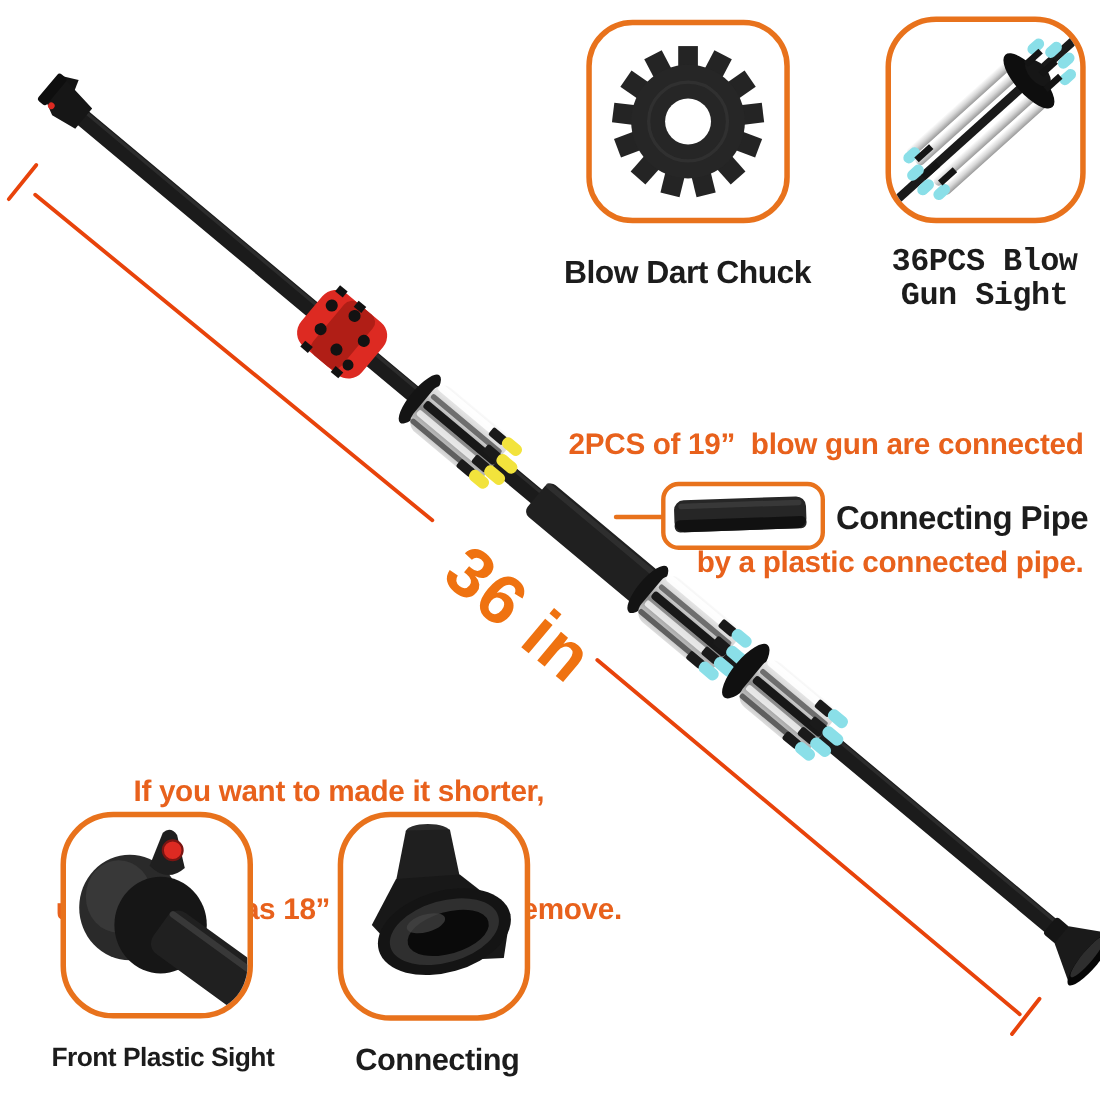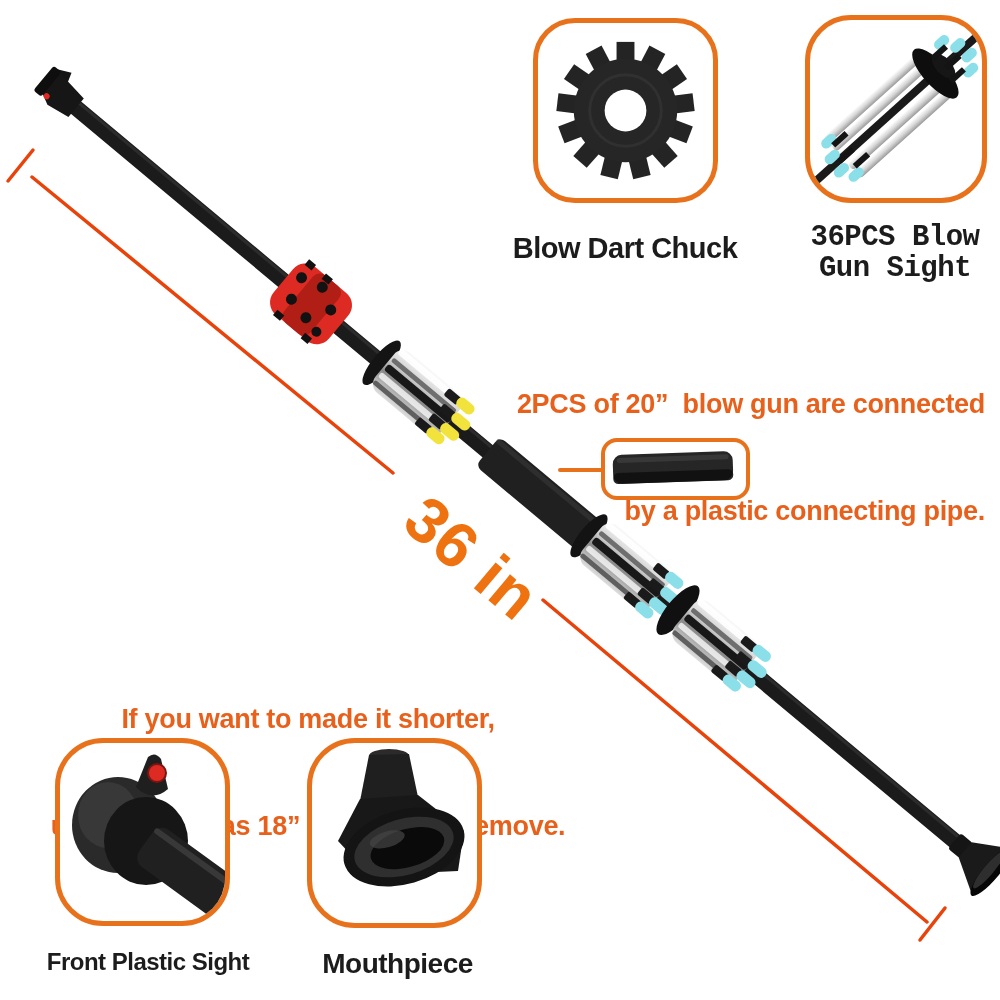--- a/index.html
+++ b/index.html
@@ -223,33 +223,34 @@
         </g>
       </g>
     </svg>
   </div>
   <div class="blk-label two-line" style="left:795px;top:222px;width:200px;font-size:29px;font-family:Liberation Mono, monospace;">
     <div>36PCS Blow</div>
     <div>Gun Sight</div>
   </div>
 
   <div class="orange-note" style="left:455px;top:316px;width:530px;text-align:right;">
-    <div>2PCS of 20”  blow gun are connected</div>
-    <div>by a plastic connecting pipe.</div>
+    <div>2PCS of 19”  blow gun are connected</div>
+    <div>by a plastic connected pipe.</div>
   </div>
 
   <div class="card" style="left:601px;top:438px;width:149px;height:62px;border-radius:16px;border-width:4px;">
     <svg width="141" height="54" viewBox="0 0 141 54">
       <g transform="rotate(-2 70 27)">
         <rect x="8" y="11" width="120" height="29" rx="9" fill="#262626"></rect>
         <rect x="8" y="29" width="120" height="11" rx="5" fill="#101010" opacity="0.9"></rect>
         <rect x="12" y="14" width="112" height="5" rx="2.5" fill="#3c3c3c" opacity="0.85"></rect>
       </g>
     </svg>
   </div>
+  <div class="blk-label" style="left:760px;top:455px;width:230px;font-size:30px;text-align:left;">Connecting Pipe</div>
 
   <div class="len-label">36 in</div>
 
   <div class="orange-note" style="left:28px;top:631px;width:560px;text-align:center;">
     <div>If you want to made it shorter,</div>
     <div>use one tube as 18” , it’s easy to remove.</div>
   </div>
 
   <div class="card" style="left:55px;top:738px;width:175px;height:188px;border-radius:48px;">
     <svg width="165" height="178" viewBox="0 0 165 178">
@@ -272,15 +273,15 @@
       <path d="M57,12 L97,11 L106,54 L48,58 Z" fill="#1f1f1f"></path>
       <path d="M48,56 L106,52 L152,88 L146,128 L58,132 L26,98 Z" fill="#181818"></path>
       <g transform="rotate(-16 92 104)">
         <ellipse cx="92" cy="104" rx="62" ry="37" fill="#141414"></ellipse>
         <ellipse cx="92" cy="104" rx="51" ry="28" fill="#2f2f2f"></ellipse>
         <ellipse cx="95" cy="106" rx="38" ry="19" fill="#0a0a0a"></ellipse>
         <ellipse cx="78" cy="92" rx="18" ry="8" fill="#454545" opacity="0.7"></ellipse>
       </g>
     </svg>
   </div>
-  <div class="blk-label" style="left:300px;top:948px;width:195px;font-size:28px;">Mouthpiece</div>
+  <div class="blk-label" style="left:300px;top:948px;width:195px;font-size:28px;">Connecting</div>
 
 </div>
 
 </body></html>

